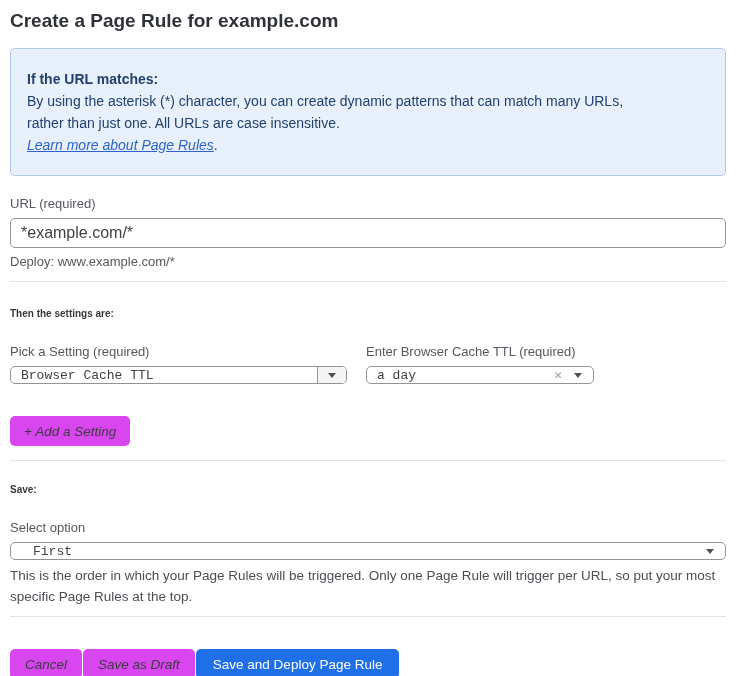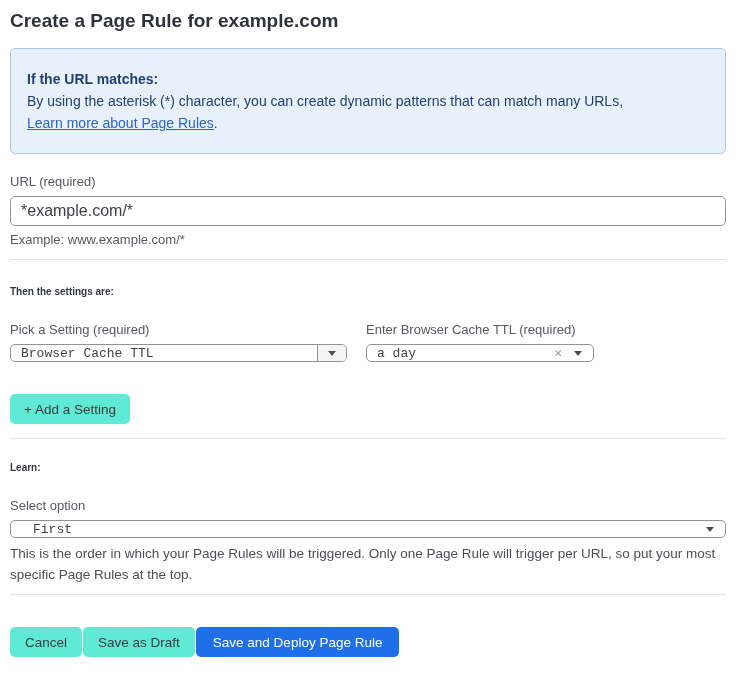--- a/index.html
+++ b/index.html
@@ -18,21 +18,21 @@
   .info-box {
     margin-top: 15px;
     background: #e8f1fb;
     border: 1px solid #abc9ec;
     border-radius: 5px;
     padding: 19px 16px;
     font-size: 14px; line-height: 22px;
     color: #21406f;
   }
   .info-heading { font-weight: 700; }
-  .info-link { color: #2d63c8; text-decoration: underline; cursor: pointer; }
+  .info-link { color: #2d63c8; text-decoration: underline; cursor: pointer; font-style: italic; }
   .field-label { font-size: 13px; line-height: 15px; color: #55585e; }
   .lbl-url { margin-top: 20px; }
   .text-input {
     margin-top: 7px;
     width: 100%; height: 30px;
     border: 1px solid #90939a; border-radius: 5px;
     padding: 0 10px;
     font-family: inherit; font-size: 16px; color: #3f4145;
     background: #fff;
   }
@@ -70,45 +70,46 @@
   }
   .caret-wrap { display: flex; align-items: center; padding-right: 11px; }
   .clear-x { color: #9b9ea4; font-size: 13px; padding-right: 12px; cursor: pointer; }
   .btn {
     font-family: inherit; font-size: 13.5px;
     border: none; border-radius: 5px;
     height: 30px; padding: 0 15px;
     cursor: pointer;
     white-space: nowrap;
   }
-  .btn-gray { background: #5eead4; color: #3b3d41; }
+  .btn-gray { background: #d946ef; color: #3b3d41; font-style: italic; }
   .btn-primary { background: #1f6fe9; color: #ffffff; padding: 0 17px; }
   .add-btn { display: block; margin-top: 32px; padding: 0 14px; }
   .order-heading { margin-top: 20px; }
   .lbl-order { margin-top: 22px; }
   .order-select { margin-top: 7px; width: 100%; padding-left: 12px; }
   .help-text { margin-top: 5px; font-size: 13.5px; line-height: 21px; color: #4b4e53; }
   .footer-buttons { margin-top: 32px; display: flex; gap: 1px; align-items: center; }
 </style>
 </head>
 <body>
 
 <div>
 
   <h1 class="page-title">Create a Page Rule for example.com</h1>
 
   <div class="info-box">
     <div class="info-heading">If the URL matches:</div>
     <div class="info-line">By using the asterisk (*) character, you can create dynamic patterns that can match many URLs,</div>
+    <div class="info-line">rather than just one. All URLs are case insensitive.</div>
     <div class="info-line"><a class="info-link">Learn more about Page Rules</a><span>.</span></div>
   </div>
 
   <div class="field-label lbl-url">URL (required)</div>
   <input type="text" class="text-input" value="*example.com/*" style="">
-  <div class="field-hint">Example: www.example.com/*</div>
+  <div class="field-hint">Deploy: www.example.com/*</div>
 
   <hr class="divider" style="margin-top:12px;">
 
   <div class="section-heading" style="margin-top:23px;">Then the settings are:</div>
 
   <div class="settings-row">
     <div class="col-setting">
       <div class="field-label col-label">Pick a Setting (required)</div>
       <div class="select-control">
         <span class="select-value">Browser Cache TTL</span>
@@ -126,21 +127,21 @@
             <span class="caret"></span>
           </span>
       </div>
     </div>
   </div>
 
   <button class="btn btn-gray add-btn">+ Add a Setting</button>
 
   <hr class="divider" style="margin-top:14px;">
 
-  <div class="section-heading order-heading">Learn:</div>
+  <div class="section-heading order-heading">Save:</div>
 
   <div class="field-label lbl-order">Select option</div>
   <div class="select-control order-select">
     <span class="select-value">First</span>
     <span class="caret-wrap">
         <span class="caret"></span>
       </span>
   </div>
   <div class="help-text">This is the order in which your Page Rules will be triggered. Only one Page Rule will trigger per URL, so put your most specific Page Rules at the top.</div>
 

